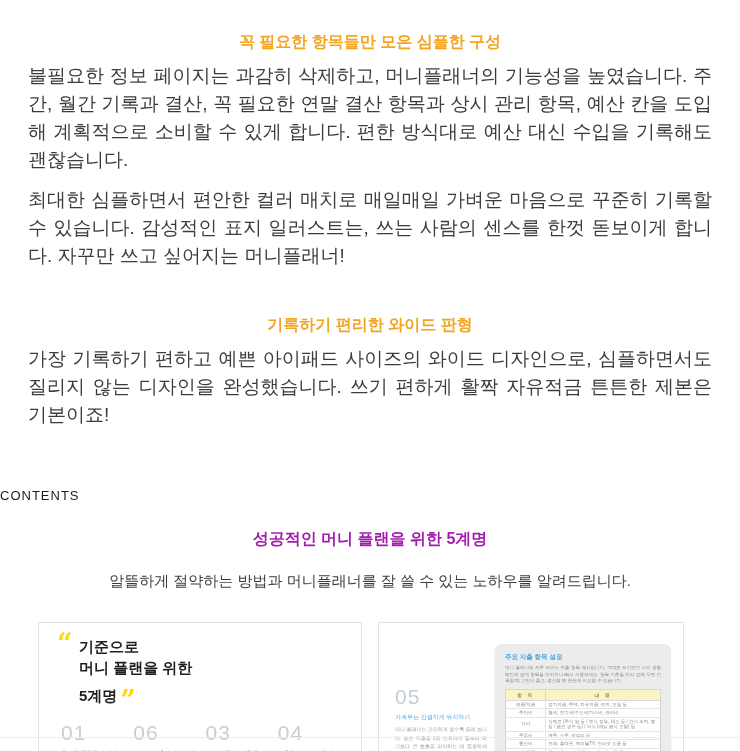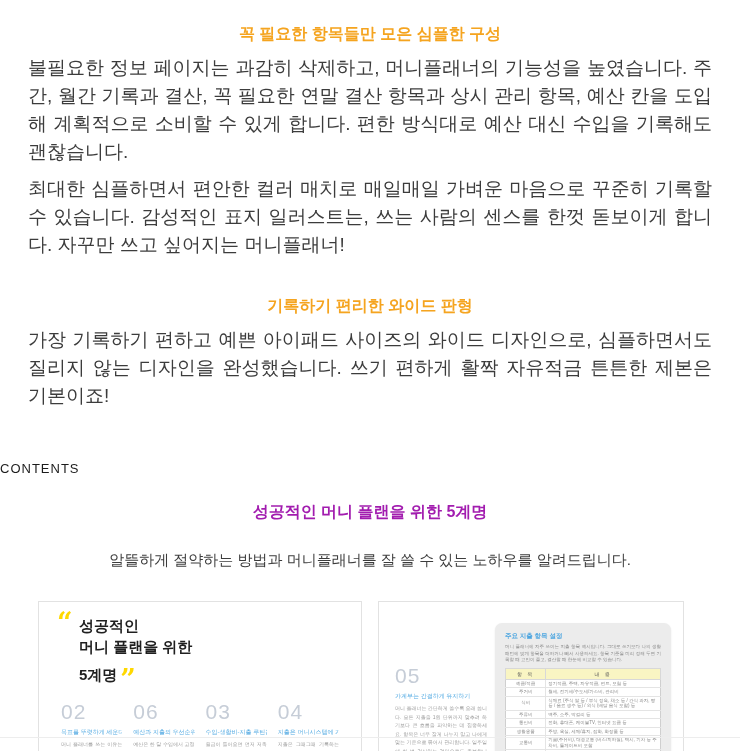--- a/index.html
+++ b/index.html
@@ -2,42 +2,42 @@
 <html><head>
 <meta charset="utf-8">
 <style>
   html,body{margin:0;padding:0;}
   body{
     width:740px;height:751px;background:#ffffff;position:relative;overflow:hidden;
     font-family:"Liberation Sans","DejaVu Sans",sans-serif;
     -webkit-font-smoothing:antialiased;
   }
   
-  .feature{margin:4px 28px;}
+  .feature{margin:12px 28px;}
   .feature-heading{
     text-align:center;font-size:16px;font-weight:bold;color:#f5a41f;
     margin:0;padding-top:20px;
   }
   .feature-body{
     font-size:19px;line-height:28px;color:#3c3c3c;margin:9px 0 0;
     text-align:justify;
   }
   .fh2{padding-top:29px;}
   .fh3{padding-top:33px;}
   
   .contents-label{
     font-size:13px;letter-spacing:1px;color:#1c1c1c;
     margin:0;padding-top:47px;font-weight:500;
   }
   .contents-heading{
     text-align:center;font-size:16px;font-weight:bold;color:#a21caf;
     margin:0;padding-top:26px;
   }
   .contents-sub{
-    text-align:center;font-size:15px;color:#3c3c3c;margin:16px;padding-top:12px;
+    text-align:center;font-size:15px;color:#3c3c3c;margin:10px;padding-top:12px;
   }
   
   .spread{display:flex;gap:16px;margin:31px 38px 0;}
   .page{
     background:#ffffff;border:1px solid #e2e2e2;height:228px;box-sizing:border-box;
   }
   .page-left{width:324px;padding:11px 20px;position:relative;}
   .page-right{width:306px;position:relative;}
   
   .lp-titlewrap{position:relative;padding-left:20px;margin-top:2px;}
@@ -114,28 +114,28 @@
 
 <div class="contents-label">CONTENTS</div>
 <h2 class="contents-heading">성공적인 머니 플랜을 위한 5계명</h2>
 <p class="contents-sub">알뜰하게 절약하는 방법과 머니플래너를 잘 쓸 수 있는 노하우를 알려드립니다.</p>
 
 <div class="spread">
 
   <div class="page page-left">
     <div class="lp-titlewrap">
       <span class="quote-open">“</span>
-      <div class="lp-title-line">성공적인</div>
+      <div class="lp-title-line">기준으로</div>
       <div class="lp-title-line">머니 플랜을 위한</div>
       <div class="lp-title-line"><span>5계명</span><span class="quote-close">”</span></div>
     </div>
 
     <div class="cols">
       <div class="col">
-        <div class="col-num">02</div>
+        <div class="col-num">01</div>
         <div class="col-sub">목표를 뚜렷하게 세운다</div>
         <div class="col-body">머니 플래너를 쓰는 이유는 돈을 기록하기 위해서가 아니라 돈을 관리하기 위해서입니다. 목표가 없으면 기록은 금방 지루해집니다. 한 달 예산, 일 년 저축 목표처럼 구체적인 숫자를 정해 보세요. 목표를 뚜렷하게 세우면 소비를 줄이는 일이 훨씬 쉬워지고, 기록하는 재미도 커집니다. 작은 목표부터 차근차근 이뤄 보세요.</div>
       </div>
       <div class="col">
         <div class="col-num">06</div>
         <div class="col-sub">예산과 지출의 우선순위를 정하자</div>
         <div class="col-body">예산은 한 달 수입에서 고정 지출을 뺀 금액으로 잡는 것이 좋습니다. 저축과 소비의 우선순위를 정하면 충동구매를 막을 수 있습니다. 꼭 필요한 지출과 줄일 수 있는 지출을 구분해 보세요. 우선순위가 분명해지면 같은 돈으로도 훨씬 만족스러운 소비를 할 수 있게 됩니다. 예산 안에서 쓰는 습관을 만들어 보세요.</div>
       </div>
       <div class="col">
         <div class="col-num">03</div>

